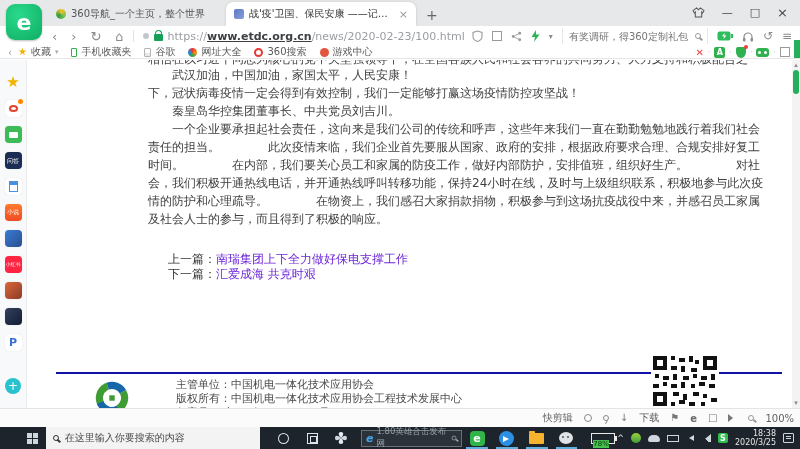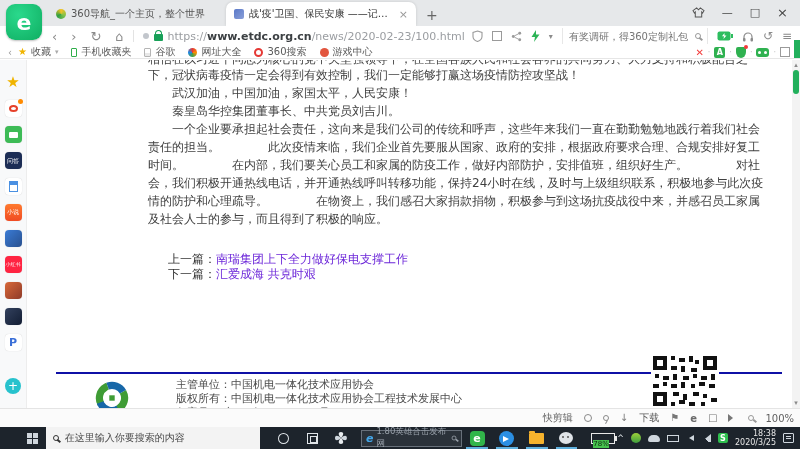--- a/index.html
+++ b/index.html
@@ -23,21 +23,21 @@
   .shirt-svg { width:13px; height:11px; }
 
   
   #toolbar { position:absolute; left:0; top:26px; width:800px; height:20px; background:#fff; display:flex; align-items:center; }
   .navbtns { display:flex; gap:14px; margin-left:52px; color:#8b8b8b; font-size:13px; line-height:1; }
   .vsep { width:1px; height:12px; background:#e3e3e3; margin:0 9px; }
   .url-dot { width:6px; height:6px; border-radius:50%; background:#c2c6cc; margin-right:5px; }
   .lock { width:9px; height:7px; background:#18a058; border-radius:1px; position:relative; margin:3px 5px 0 0; }
   .lock::before { content:''; position:absolute; top:-4px; left:1px; width:5px; height:5px; border:1.5px solid #18a058; border-bottom:none; border-radius:4px 4px 0 0; }
   #url { font-size:11px; color:#9a9da1; white-space:nowrap; }
-  #url .host { color:#3c4043; font-weight:bold; }
+  #url .host { color:#3c4043; font-weight:bold;text-decoration:underline; }
   .tb-right { margin-left:auto; display:flex; align-items:center; gap:9px; padding-right:8px; color:#8b8b8b; }
   .promo-box { display:flex; align-items:center; border-left:1px solid #e7e7e7; border-right:1px solid #e7e7e7; padding:0 6px; height:16px; }
   .promo-box input { border:none; outline:none; width:126px; font-size:10px; color:#888; background:transparent; font-family:inherit; }
   .mag { width:6px; height:6px; border:1.5px solid #9a9a9a; border-radius:50%; position:relative; flex:none; }
   .mag::after { content:''; position:absolute; width:4px; height:1.5px; background:#9a9a9a; right:-3.5px; bottom:-1px; transform:rotate(40deg); }
   .icn-svg { display:block; }
 
   
   #bookmarks { position:absolute; left:0; top:46px; width:800px; height:13px; background:#fff; border-bottom:1px solid #e6e6e6; display:flex; align-items:center; font-size:10px; color:#5a5a5a; }
   .bm { display:flex; align-items:center; gap:4px; margin-right:13px; white-space:nowrap; }
@@ -280,22 +280,22 @@
   <span class="sq sb-game2"></span>
   <span class="sq sb-game3"></span>
   <span class="sq sb-pp">P</span>
   <span class="sb-add">+</span>
 </div>
 
 <div id="page">
   <div id="clipped">
       <span>相信在以习近平同志为核心的党中央坚强领导下，在全国各族人民和社会各界的共同努力、大力支持和积极配合之</span>
     </div>
+  <p class="para indent">武汉加油，中国加油，家国太平，人民安康！</p>
   <p class="para">下，冠状病毒疫情一定会得到有效控制，我们一定能够打赢这场疫情防控攻坚战！</p>
-  <p class="para indent">武汉加油，中国加油，家国太平，人民安康！</p>
   <p class="para indent">秦皇岛华控集团董事长、中共党员刘吉川。</p>
   <p class="para indent">一个企业要承担起社会责任，这向来是我们公司的传统和呼声，这些年来我们一直在勤勤勉勉地践行着我们社会责任的担当。　　　　此次疫情来临，我们企业首先要服从国家、政府的安排，根据政府要求合理、合规安排好复工时间。　　　　在内部，我们要关心员工和家属的防疫工作，做好内部防护，安排值班，组织好生产。　　　　对社会，我们积极开通热线电话，并开通热线呼叫转移功能，保持24小时在线，及时与上级组织联系，积极地参与此次疫情的防护和心理疏导。　　　　在物资上，我们感召大家捐款捐物，积极参与到这场抗疫战役中来，并感召员工家属及社会人士的参与，而且得到了积极的响应。</p>
   <div id="prevnext">
     <div><span>上一篇：</span><a href="#">南瑞集团上下全力做好保电支撑工作</a></div>
     <div><span>下一篇：</span><a href="#">汇爱成海 共克时艰</a></div>
   </div>
   <div id="navy-rule"></div>
   <div id="site-footer">
     <svg id="footer-logo" width="44" height="36" viewBox="0 0 44 40">
       <circle cx="22" cy="20" r="14" fill="none" stroke="#3f9c35" stroke-width="8" stroke-dasharray="24 20 24 20" transform="rotate(-30 22 20)"></circle>

